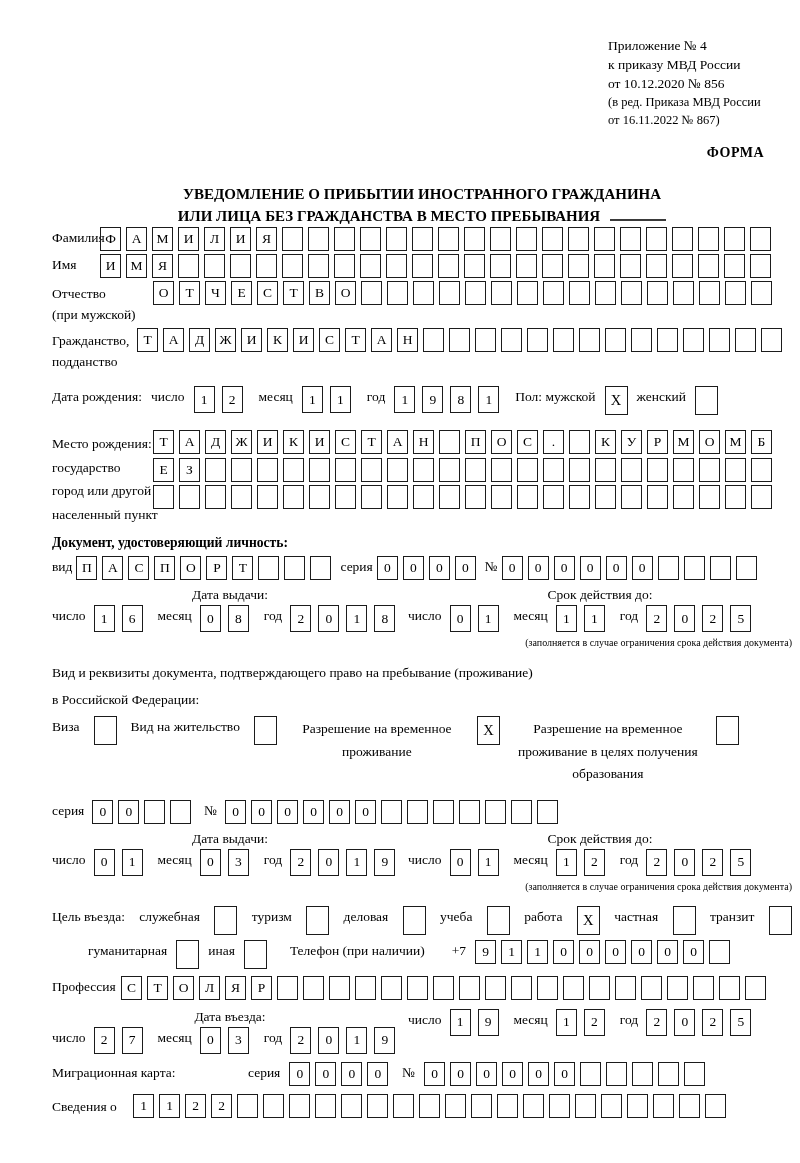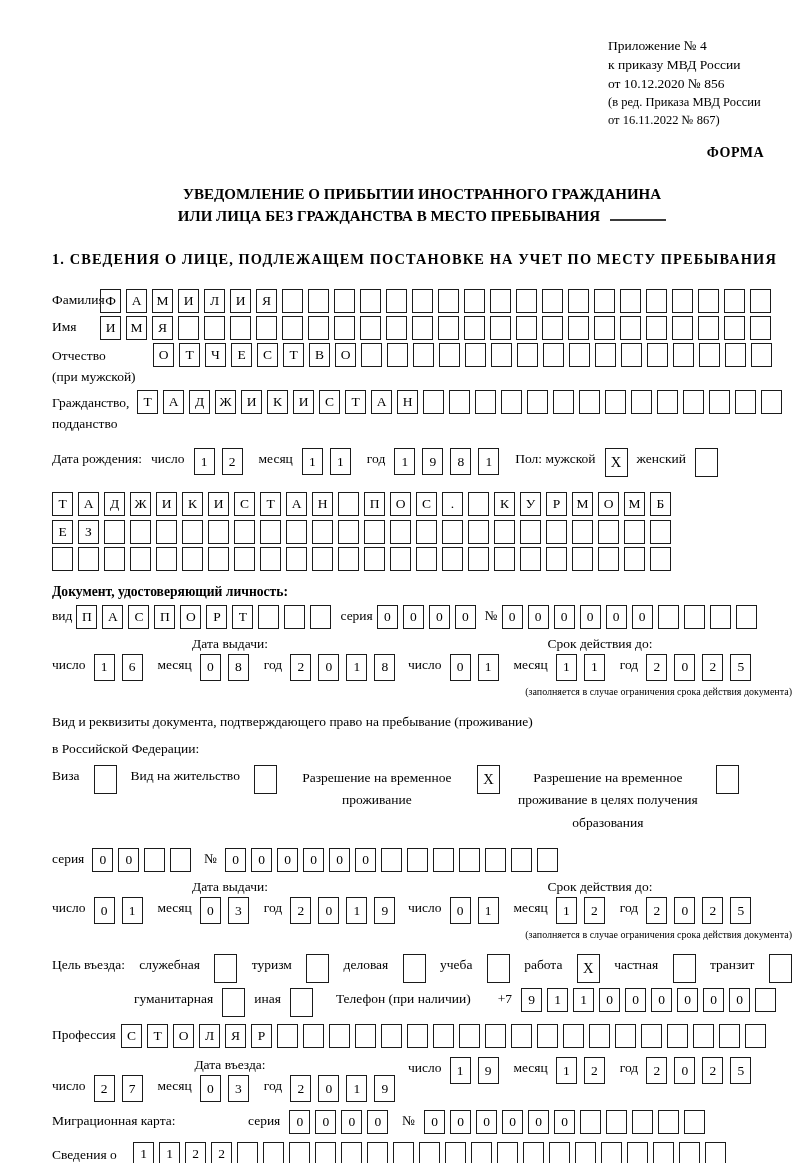--- a/index.html
+++ b/index.html
@@ -59,21 +59,21 @@
 
   .intro { margin-top: 11px; line-height: 27px; }
   .options { column-gap: 14px; margin-top: 3px; }
   .opt-wrap { flex: none; text-align: center; line-height: 22.5px; padding-top: 2px; }
   .opt-w170 { width: 172px; }
   .opt-w190 { width: 188px; }
 
   .series2-row { column-gap: 8px; margin-top: 14px; }
 
   .purpose-row { justify-content: space-between; margin-top: 14px; }
-  .purpose2-row { column-gap: 9px; margin-top: 5px; margin-left: 82px; }
+  .purpose2-row { column-gap: 9px; margin-top: 5px; margin-left: 36px; }
   .profession-row { margin-top: 7px; }
 
   .entry-pair { margin-top: 9px; }
   .migration-row { column-gap: 9px; margin-top: 8px; }
   .mig-label { width: 187px; }
 
   .rep-block { margin-top: 8px; }
   .rep-label { line-height: 22.5px; padding-top: 2px; }
   .rep-rows .cells { margin-bottom: 8px; }
 </style>
@@ -94,21 +94,20 @@
 
   <div class="forma">ФОРМА</div>
 
   <div class="title">
     <div>УВЕДОМЛЕНИЕ О ПРИБЫТИИ ИНОСТРАННОГО ГРАЖДАНИНА</div>
     <div>
       <span>ИЛИ ЛИЦА БЕЗ ГРАЖДАНСТВА В МЕСТО ПРЕБЫВАНИЯ</span><span class="title-underline"></span>
     </div>
   </div>
 
-  <div class="sec">1. СВЕДЕНИЯ О ЛИЦЕ, ПОДЛЕЖАЩЕМ ПОСТАНОВКЕ НА УЧЕТ ПО МЕСТУ ПРЕБЫВАНИЯ</div>
 
   <div class="r row-simple">
     <div class="lbl w48">Фамилия</div>
     <div class="cells">
         <span class="cell">Ф</span>
         <span class="cell">А</span>
         <span class="cell">М</span>
         <span class="cell">И</span>
         <span class="cell">Л</span>
         <span class="cell">И</span>
@@ -253,20 +252,26 @@
         <span class="cell">8</span>
         <span class="cell">1</span>
       </div>
     <span class="lbl">Пол: мужской</span>
     <span class="cb">X</span>
     <span class="lbl">женский</span>
     <span class="cb"></span>
   </div>
 
   <div class="r">
+    <div class="lbl w101 bp-label">
+      <div>Место рождения:</div>
+      <div>государство</div>
+      <div>город или другой</div>
+      <div>населенный пункт</div>
+    </div>
     <div class="bp-rows">
       <div class="cells">
           <span class="cell">Т</span>
           <span class="cell">А</span>
           <span class="cell">Д</span>
           <span class="cell">Ж</span>
           <span class="cell">И</span>
           <span class="cell">К</span>
           <span class="cell">И</span>
           <span class="cell">С</span>

